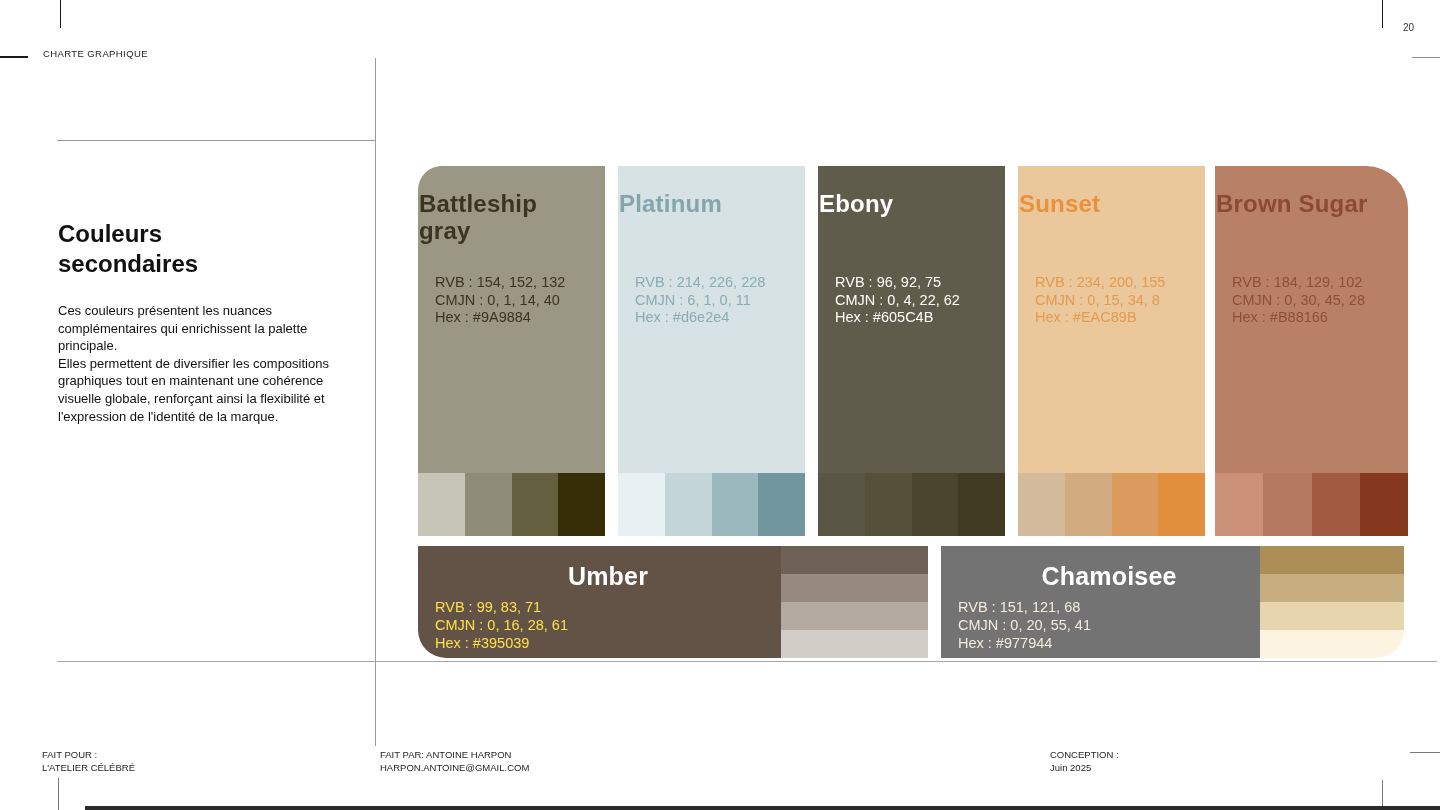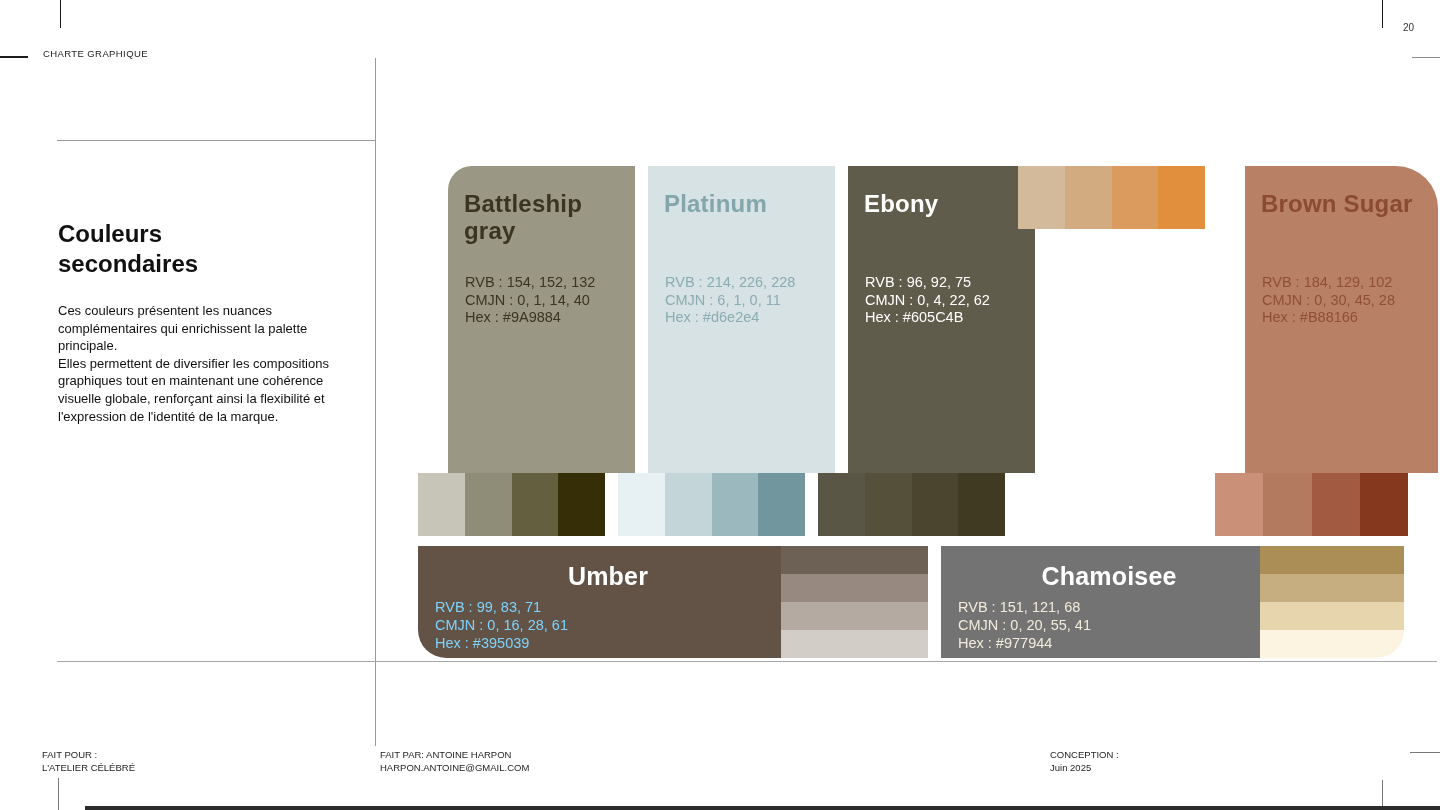--- a/index.html
+++ b/index.html
@@ -33,21 +33,21 @@
     white-space:pre-line;
   }
 
   .cards { position:absolute; left:418px; top:166px; width:990px; height:370px; }
   .card { position:absolute; top:0; width:187px; height:370px; }
   .card:nth-child(1){ left:0; }
   .card:nth-child(2){ left:200px; }
   .card:nth-child(3){ left:400px; }
   .card:nth-child(4){ left:600px; }
   .card:nth-child(5){ left:797px; width:193px; }
-  .card-body { position:relative; width:100%; height:307px; padding:24px 16px 0 16px;margin-left:30px; }
+  .card-body { position:relative; width:100%; height:307px; padding:24px 16px 0 1px; }
   .card:nth-child(1) .card-body { border-top-left-radius:24px; }
   .card:nth-child(5) .card-body { border-top-right-radius:42px; }
   .card-title { font-size:24px; font-weight:bold; line-height:27px; letter-spacing:0.2px; }
   .card-details { position:absolute; left:17px; top:108px; font-size:14.5px; line-height:17.6px; }
   .swatch-row { display:flex; width:100%; height:63px; }
   .swatch { flex:1 1 25%; height:100%; }
 
   .bottom-row { position:absolute; left:418px; top:546px; width:990px; height:112px; }
   .wide-card { position:absolute; top:0; height:112px; display:flex; }
   .wide-card-umber { left:0; width:510px; }
@@ -139,20 +139,28 @@
       </div>
       <div class="swatch-row">
         <div class="swatch" style="background-color: rgb(90, 86, 69);"></div>
         <div class="swatch" style="background-color: rgb(84, 80, 58);"></div>
         <div class="swatch" style="background-color: rgb(75, 69, 48);"></div>
         <div class="swatch" style="background-color: rgb(65, 58, 35);"></div>
       </div>
     </div>
 
     <div class="card">
+      <div class="card-body" style="background-color: rgb(234, 200, 155);">
+        <div class="card-title" style="color: rgb(233, 145, 60);">Sunset</div>
+        <div class="card-details" style="color: rgb(228, 154, 79);">
+          <div>RVB : 234, 200, 155</div>
+          <div>CMJN : 0, 15, 34, 8</div>
+          <div>Hex : #EAC89B</div>
+        </div>
+      </div>
       <div class="swatch-row">
         <div class="swatch" style="background-color: rgb(210, 186, 155);"></div>
         <div class="swatch" style="background-color: rgb(211, 171, 129);"></div>
         <div class="swatch" style="background-color: rgb(219, 155, 94);"></div>
         <div class="swatch" style="background-color: rgb(226, 143, 61);"></div>
       </div>
     </div>
 
     <div class="card">
       <div class="card-body" style="background-color: rgb(184, 129, 102);">
@@ -171,21 +179,21 @@
       </div>
     </div>
 
   </div>
 
   <div class="bottom-row">
 
     <div class="wide-card wide-card-umber">
       <div class="wide-main" style="background-color: rgb(99, 83, 71);">
         <div class="wide-title" style="color: rgb(255, 255, 255);">Umber</div>
-        <div class="wide-details" style="color: #7dd3fc;">
+        <div class="wide-details" style="color: #fde047;">
           <div>RVB : 99, 83, 71</div>
           <div>CMJN : 0, 16, 28, 61</div>
           <div>Hex : #395039</div>
         </div>
       </div>
       <div class="stripe-col">
         <div class="stripe" style="background-color: rgb(109, 96, 84);"></div>
         <div class="stripe" style="background-color: rgb(151, 137, 127);"></div>
         <div class="stripe" style="background-color: rgb(181, 170, 162);"></div>
         <div class="stripe" style="background-color: rgb(211, 205, 200);"></div>

